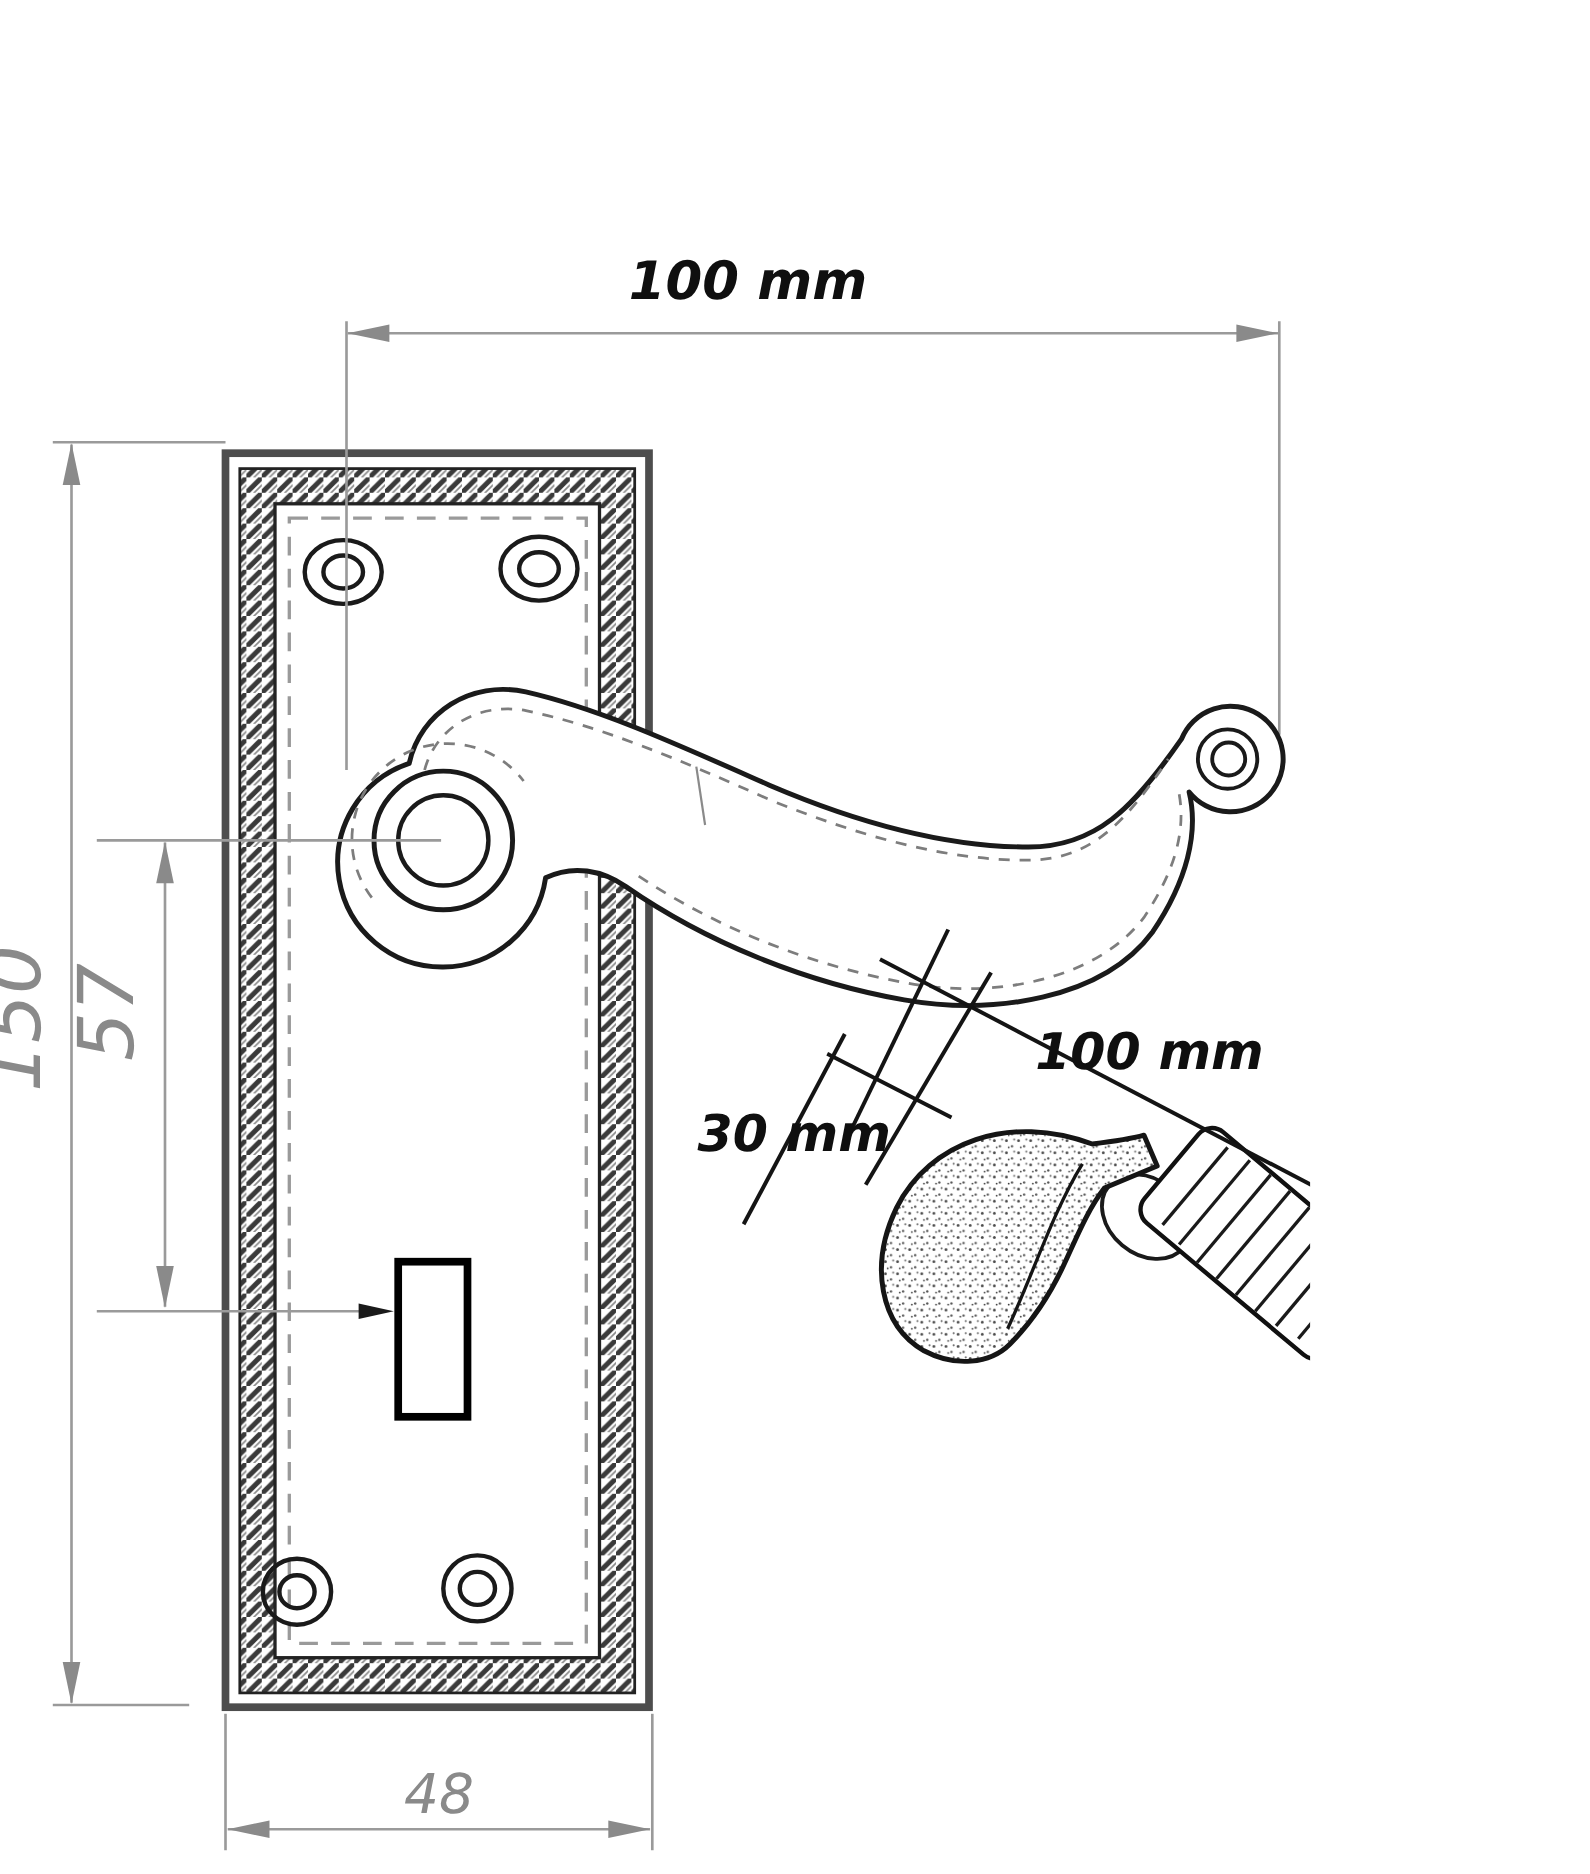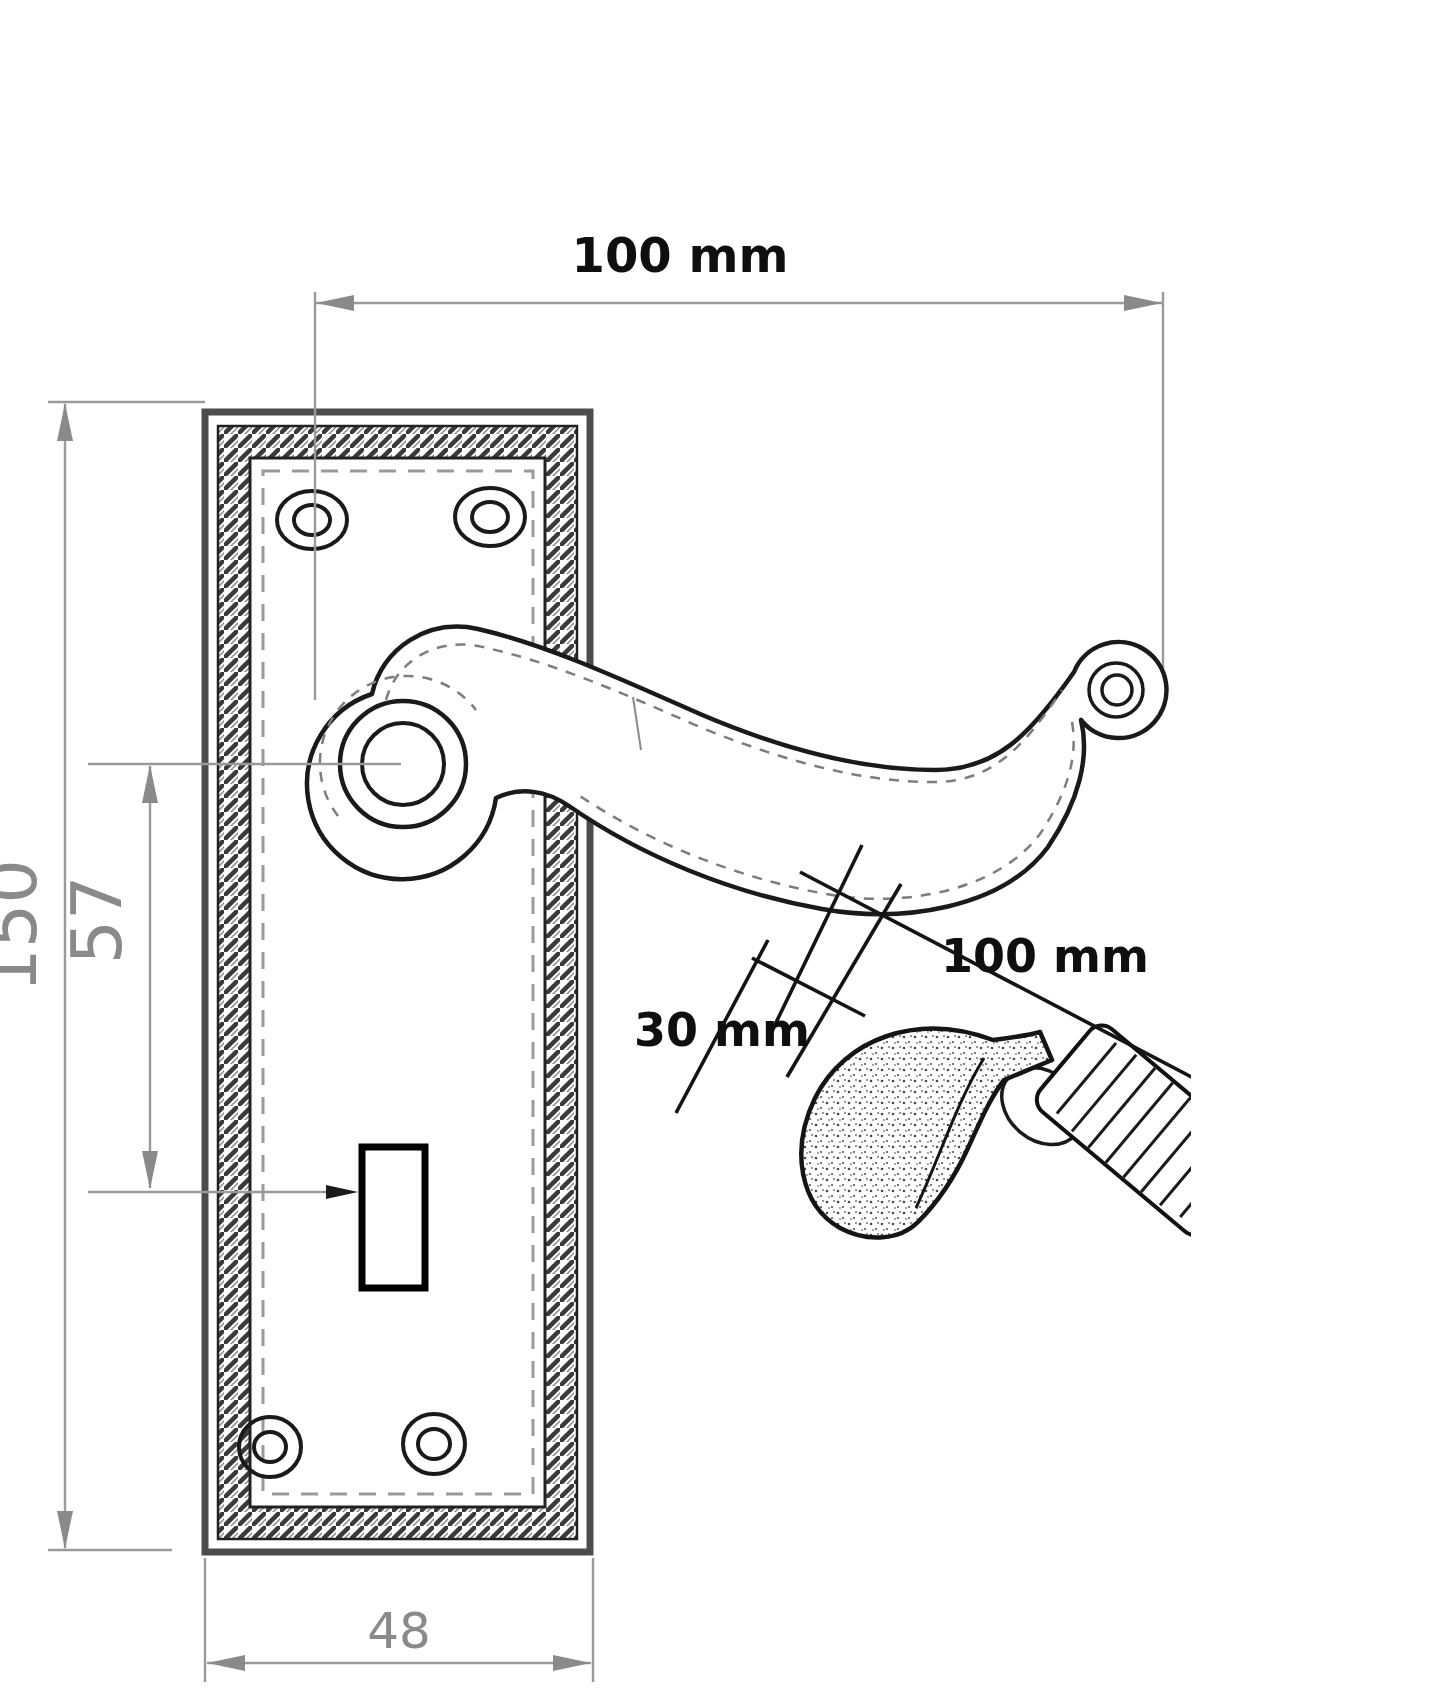--- a/index.html
+++ b/index.html
@@ -1,17 +1,17 @@
 <!DOCTYPE html>
 <html><head>
 <meta charset="utf-8">
 <style>
   html,body{margin:0;padding:0;background:#fff;}
   .stage{position:relative;width:1191px;height:1704px;background:#fff;overflow:hidden;
-         font-family:"DejaVu Sans", sans-serif;}
+         font-family:"DejaVu Sans", sans-serif;font-style:italic;}
   svg{position:absolute;left:0;top:0;}
   text{font-family:"DejaVu Sans", sans-serif;}
   .lbl-black{font-weight:bold;fill:#0f0f0f;}
   .lbl-gray{fill:#8a8a8a;font-weight:normal;}
 </style>
 </head>
 <body>
 
 <div class="stage">
 <svg width="1445" height="1704" viewBox="0 0 1445 1704">

